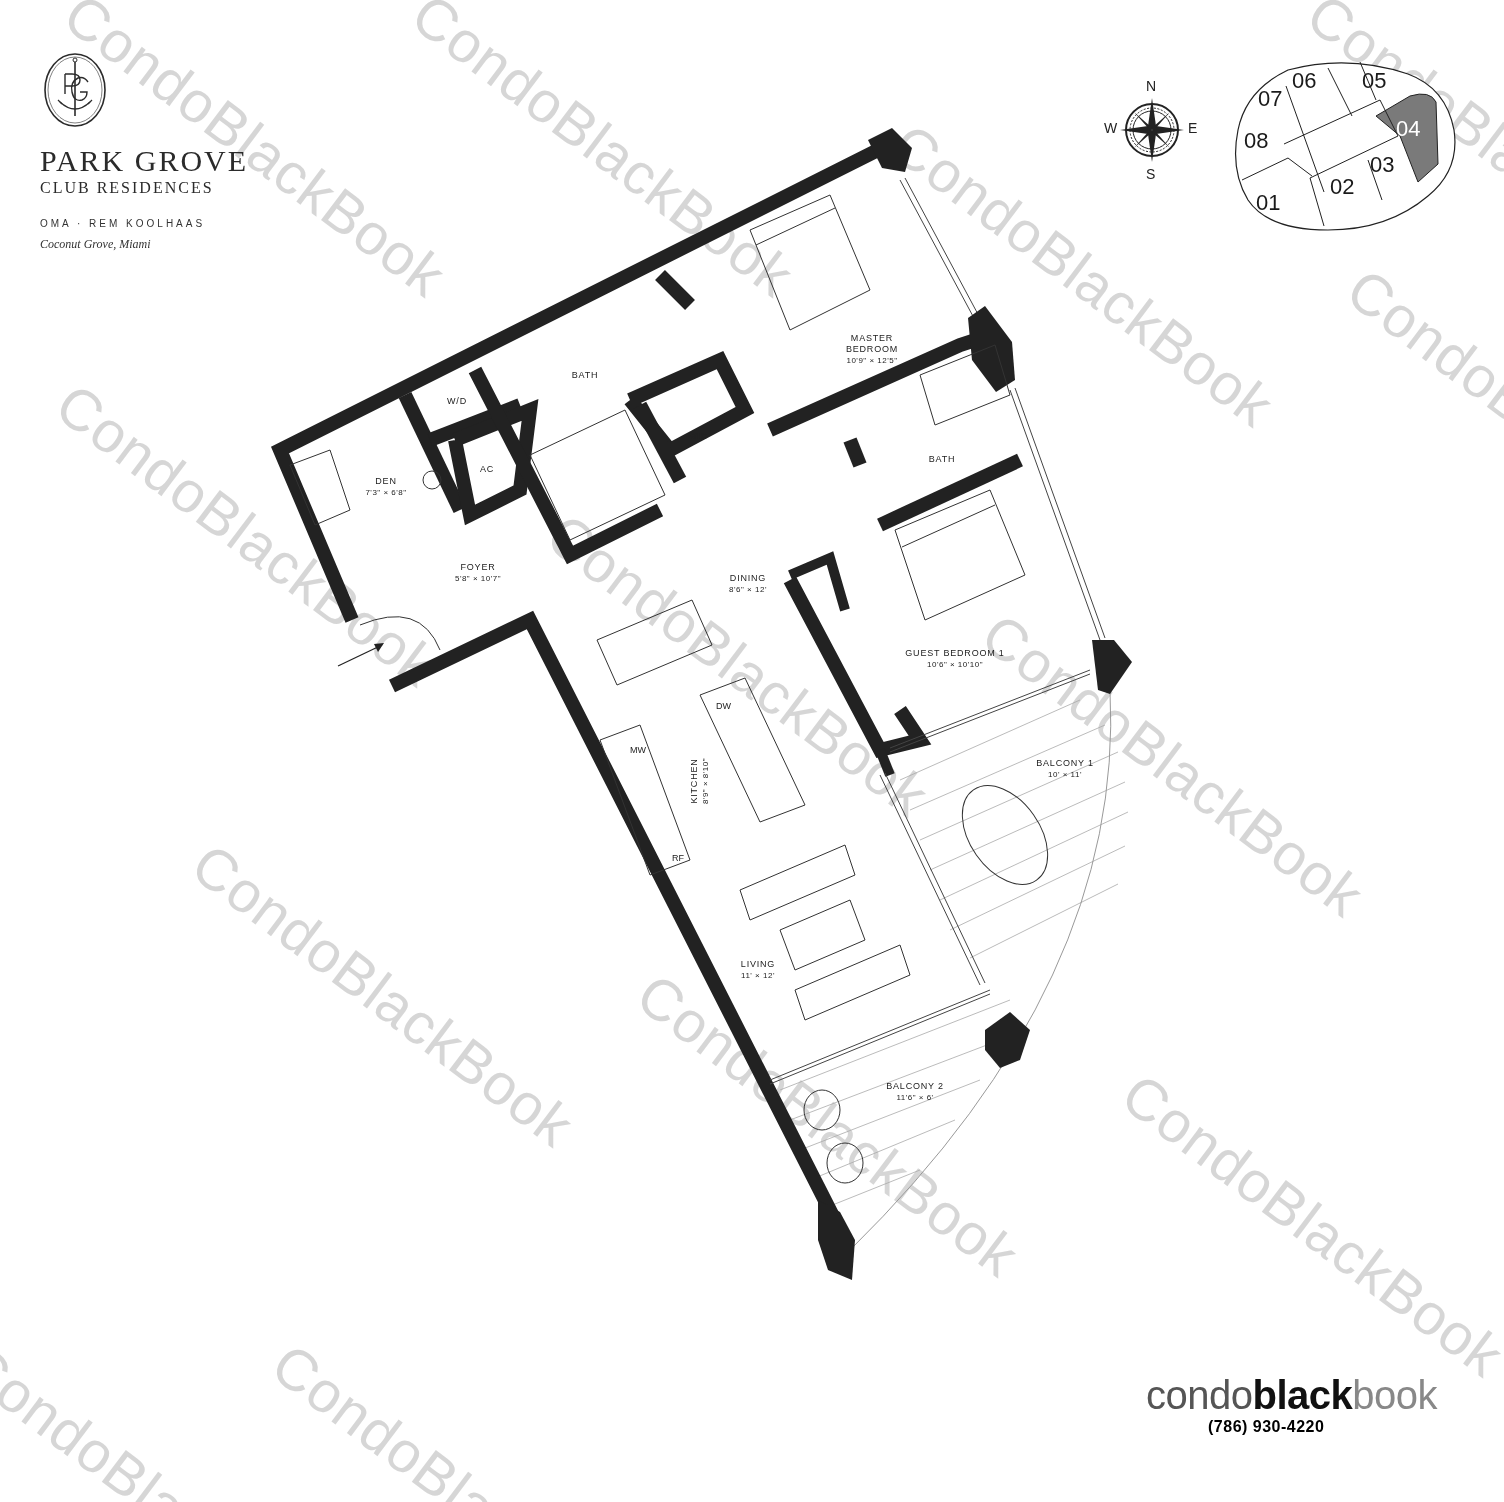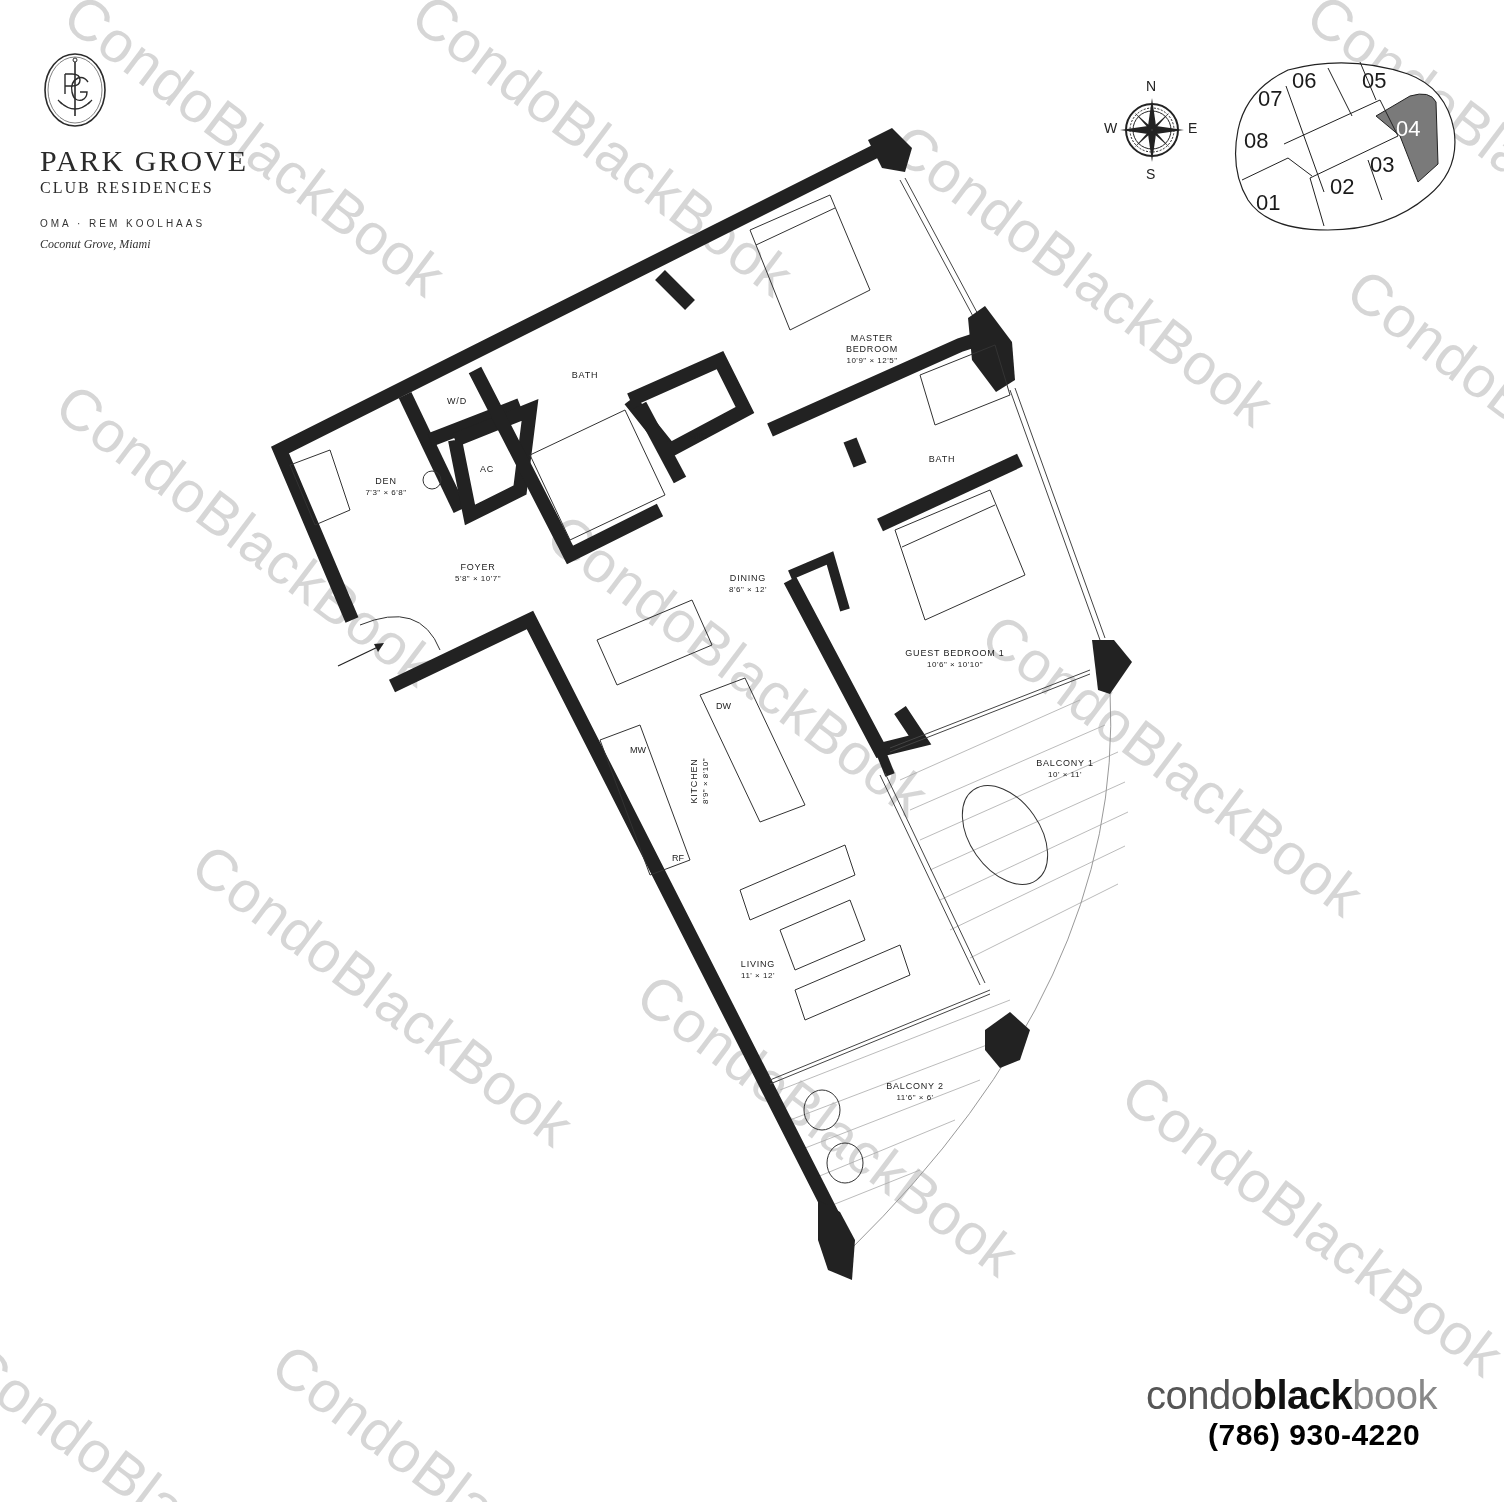--- a/index.html
+++ b/index.html
@@ -34,21 +34,21 @@
   .spec-table td { border:2px solid #222; text-align:center; height:38px; padding:0; }
   .spec-table td.blank { border:none; }
   .spec-table .val { font-size:19px; }
 
   
   .cbb { left:1146px; top:1372px; width:340px; }
   .cbb-logo { font-size:40px; letter-spacing:-0.5px; line-height:46px; }
   .cbb-logo .c1 { color:#555; }
   .cbb-logo .c2 { color:#111; font-weight:bold; }
   .cbb-logo .c3 { color:#888; }
-  .cbb-phone { font-size:30px; font-weight:bold; color:#000; margin-left:62px; letter-spacing:0.5px; }
+  .cbb-phone { font-size:16px; font-weight:bold; color:#000; margin-left:62px; letter-spacing:0.5px; }
 </style>
 </head>
 <body>
 
 <div class="wm" style="left:92px;top:-20px;">CondoBlackBook</div>
 <div class="wm" style="left:440px;top:-20px;">CondoBlackBook</div>
 <div class="wm" style="left:920px;top:110px;">CondoBlackBook</div>
 <div class="wm" style="left:1335px;top:-20px;">CondoBlackBook</div>
 <div class="wm" style="left:1375px;top:255px;">CondoBlackBook</div>
 <div class="wm" style="left:84px;top:370px;">CondoBlackBook</div>

